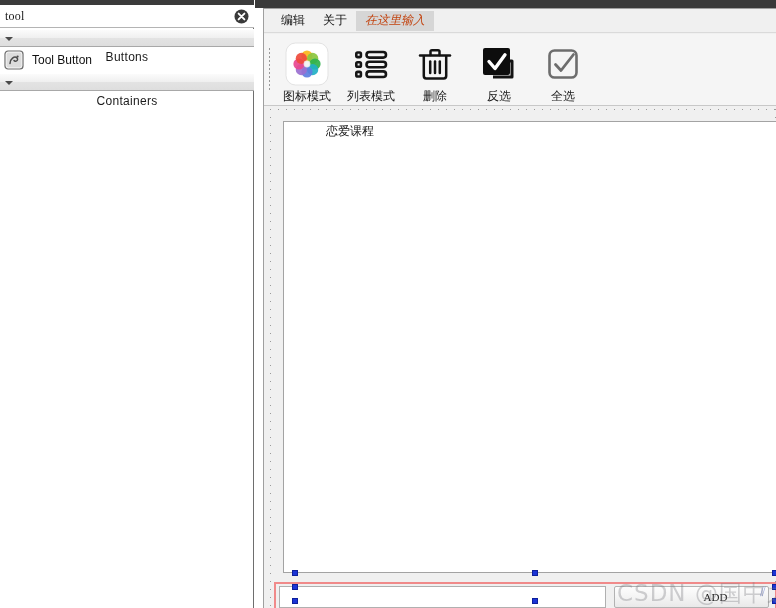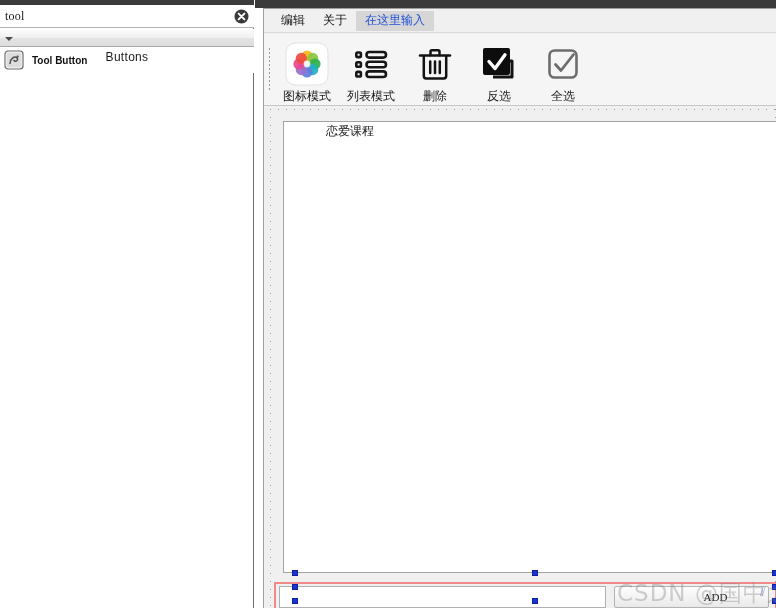--- a/index.html
+++ b/index.html
@@ -71,24 +71,23 @@
 
   .wb-item {
     width: 254px; height: 26px;
     display: flex; align-items: center;
     background: #ffffff;
     padding-left: 4px;
     cursor: pointer;
   }
   .wb-item .wb-label {
     font-family: "Liberation Sans", "DejaVu Sans", sans-serif;
-    font-size: 10px;
+    font-size: 12px;
     color: #111111;
     margin-left: 8px;
-    font-weight: bold;
   }
   .icon-box { width: 20px; height: 20px; flex: 0 0 20px; }
   .icon-box svg { display: block; }
 
   
   #canvas {
     position: absolute; left: 255px; top: 0; width: 521px; height: 608px;
     background: #ffffff;
   }
   #canvas-top-strip {
@@ -115,21 +114,22 @@
     height: 20px;
     padding: 0 9px;
     display: flex; align-items: center;
     font-family: "DejaVu Sans", sans-serif;
     font-size: 12px;
     color: #141414;
     cursor: pointer;
   }
   .menu-item.placeholder {
     background: #d6d6d6;
-    color: #1d4ed8;
+    color: #c2410c;
+    font-style: italic;
   }
 
   
   #toolbar {
     position: absolute; left: 0; top: 25px; width: 512px; height: 72px;
     background: #f5f5f5;
     border-bottom: 1px solid #c8c8c8;
     display: flex; align-items: flex-end;
   }
   #tb-grip {
@@ -289,20 +289,24 @@
           <svg width="20" height="20" viewBox="0 0 20 20">
             <rect x="1" y="1" width="18" height="18" rx="3" ry="3" fill="#dcdcdc" stroke="#6b6b6b" stroke-width="1.2"></rect>
             <rect x="2.2" y="2.2" width="15.6" height="15.6" rx="2.2" ry="2.2" fill="none" stroke="#ffffff" stroke-width="0.8" opacity="0.8"></rect>
             <path d="M6 13.5 C6 9, 10.5 5.5, 13 8 C15 10, 11.5 12.5, 10 10.5" fill="none" stroke="#4c4c4c" stroke-width="1.5" stroke-linecap="round"></path>
             <circle cx="13.6" cy="6.6" r="1.1" fill="#4c4c4c"></circle>
           </svg>
         </span>
         <span class="wb-label">Tool Button</span>
       </div>
 
+      <div class="group-header">
+        <span class="arrow"></span>
+        <span class="ghlabel">Containers</span>
+      </div>
 
 
     </div>
   </div>
 
   <div id="canvas">
     <div id="canvas-top-strip"></div>
 
     <div id="form">
 

